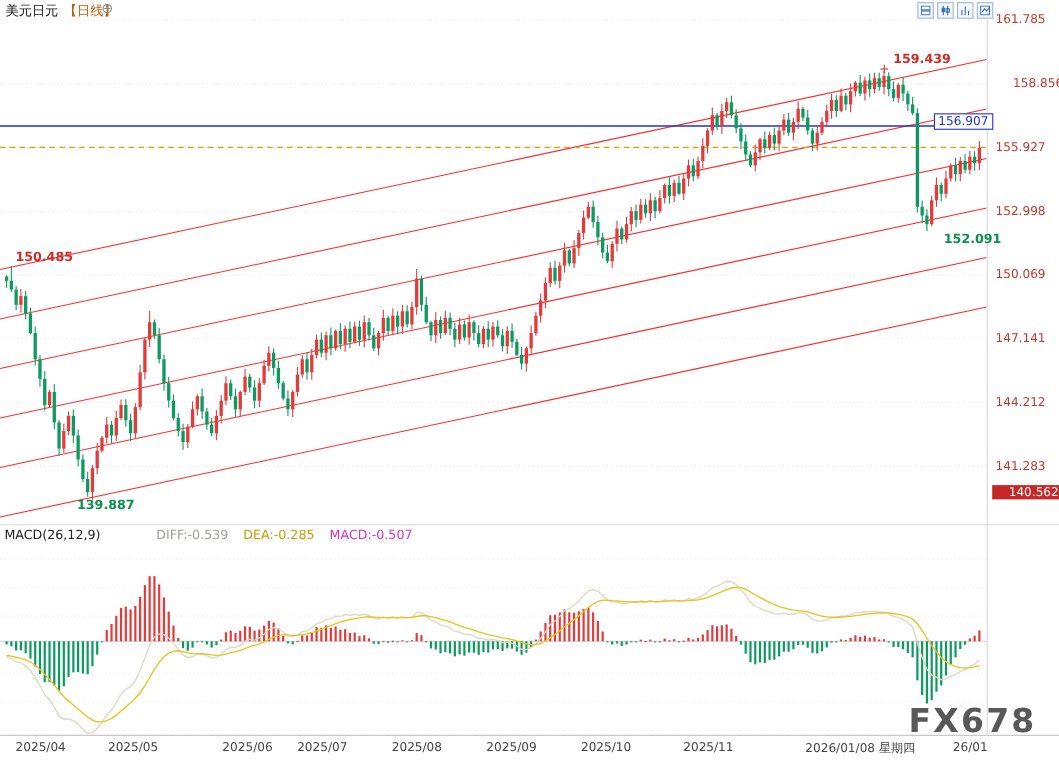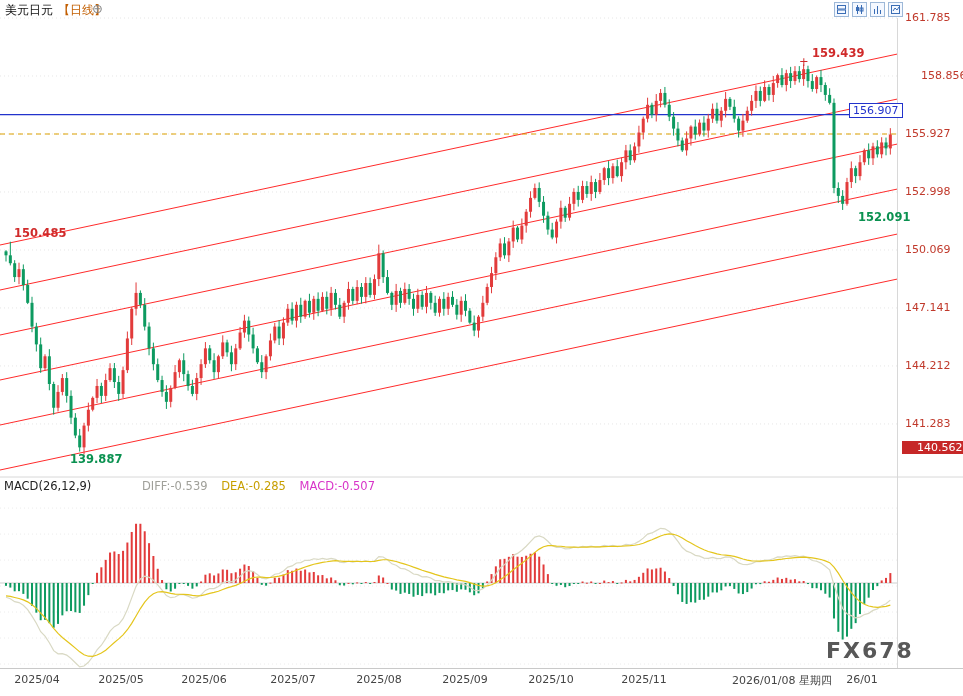--- a/index.html
+++ b/index.html
@@ -27,21 +27,21 @@
   #ann-lefthigh{left:14px;top:226px;color:#d02a2a;}
   #ann-bottomlow{left:70px;top:452px;color:#0a9150;}
   #tag-crosshair{left:902px;top:441px;background:#c62828;color:#fff;padding:0 15px;
                  font-weight:normal;font-size:11px;text-align:right;}
   #macd-legend{position:absolute;left:4px;top:479px;z-index:4;font-size:11.5px;white-space:nowrap;}
   #macd-legend span{margin-right:10px;}
   .lg-name{color:#222;}
   .lg-diff{color:#a0a09a;margin-left:37px;}
   .lg-dea{color:#c79f00;}
   .lg-macd{color:#d833c8;}
-  #watermark{position:absolute;left:826px;top:638px;z-index:4;font-size:22px;font-weight:bold;
+  #watermark{position:absolute;left:826px;top:638px;z-index:4;font-size:30px;font-weight:bold;
              color:#4a4a4a;letter-spacing:2px;opacity:.92;}
 </style>
 </head>
 <body>
 
 <div id="app">
 
   <svg id="chart-svg" width="963" height="696">
       <defs>
         <clipPath id="clipMain">
@@ -749,28 +749,28 @@
       <span class="ax" style="top: 126.988px;">155.927</span>
       <span class="ax" style="top: 184.983px;">152.998</span>
       <span class="ax" style="top: 242.977px;">150.069</span>
       <span class="ax" style="top: 300.951px;">147.141</span>
       <span class="ax" style="top: 358.945px;">144.212</span>
       <span class="ax" style="top: 416.94px;">141.283</span>
     </div>
   <div id="time-axis">
       <span class="tx" style="left: -33px;">2025/04</span>
       <span class="tx" style="left: 51px;">2025/05</span>
-      <span class="tx" style="left: 134px;">2025/06</span>
+      <span class="tx" style="left: 155px;">2025/06</span>
       <span class="tx" style="left: 223px;">2025/07</span>
       <span class="tx" style="left: 309px;">2025/08</span>
       <span class="tx" style="left: 395px;">2025/09</span>
       <span class="tx" style="left: 481px;">2025/10</span>
       <span class="tx" style="left: 574px;">2025/11</span>
       <span class="tx" style="left: 692px; text-align: right;">2026/01/08 星期四</span>
-      <span class="tx" style="left: 792px;">26/01</span>
+      <span class="tx" style="left: 812px;">26/01</span>
     </div>
 
   <span class="ann" id="ann-peak">159.439</span>
   <span class="ann" id="peak-marker">+</span>
   <span class="ann" id="ann-hline">156.907</span>
   <span class="ann" id="ann-pullback">152.091</span>
   <span class="ann" id="ann-lefthigh">150.485</span>
   <span class="ann" id="ann-bottomlow">139.887</span>
   <span class="ann" id="tag-crosshair">140.562</span>
 

